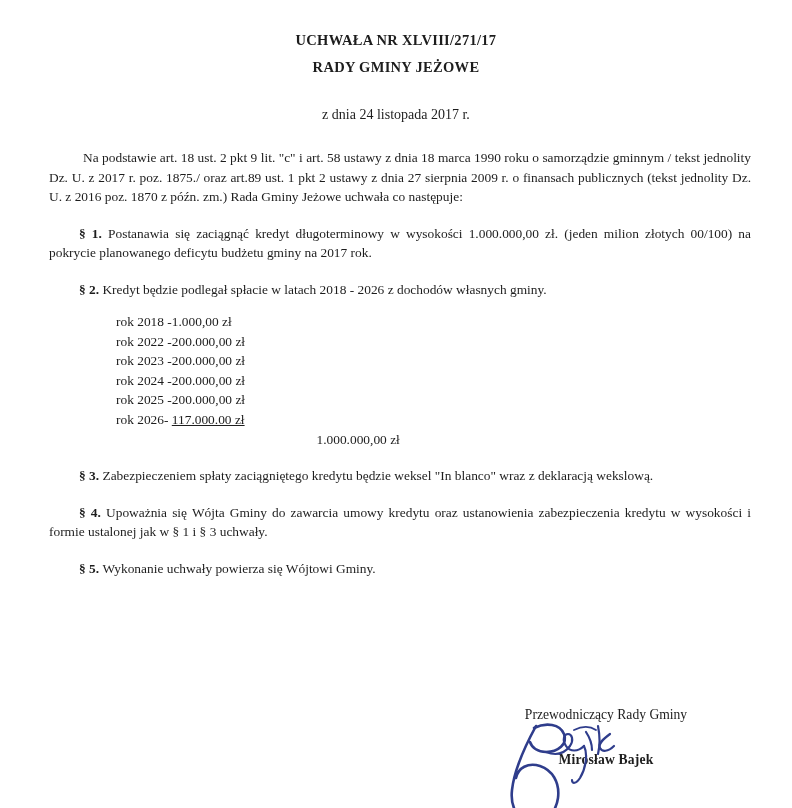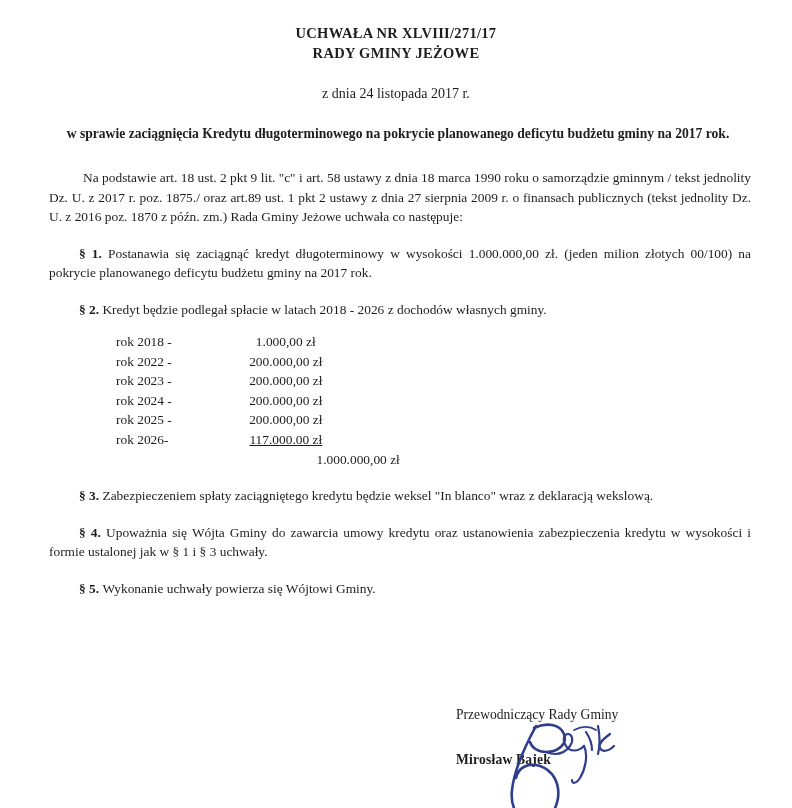--- a/index.html
+++ b/index.html
@@ -24,21 +24,21 @@
     padding: 0;
   }
 
   
   .doc-title {
     text-align: center;
     font-weight: bold;
     font-size: 14.5px;
     letter-spacing: .3px;
     line-height: 19px;
-    margin: 1px;
+    margin: 8px;
   }
   .title-line-1 { padding-top: 23px; }
   .title-line-2 { padding-top: 0px; }
 
   .doc-date {
     text-align: center;
     font-size: 14px;
     margin: 0;
     padding-top: 21px;
     line-height: 18px;
@@ -91,21 +91,21 @@
   .schedule td {
     padding: 0;
     vertical-align: baseline;
     white-space: nowrap;
   }
   .sched-year {
     padding-left: 76px !important;
     text-align: left;
   }
   .sched-amount {
-    text-align: center;
+    text-align: left;
     width: 228px;
   }
   .sched-amount.is-underlined {
     text-decoration: underline;
   }
   .sched-total td {
     text-align: right;
   }
   .sched-total .sched-amount {
     padding-right: 0;
@@ -113,20 +113,21 @@
   .sched-total .sched-spacer {
     
   }
 
   
   .signature-block {
     position: absolute;
     left: 456px;
     top: 706px;
     width: 300px;
+    text-align: center;
   }
   .sig-role {
     font-size: 13.6px;
     line-height: 18px;
     margin: 0;
     white-space: nowrap;
   }
   .sig-name {
     font-size: 13.6px;
     font-weight: bold;
@@ -154,21 +155,20 @@
 </head>
 <body>
 
 <div class="page">
 
   <h1 class="doc-title title-line-1">UCHWAŁA NR XLVIII/271/17</h1>
   <h1 class="doc-title title-line-2">RADY GMINY JEŻOWE</h1>
 
   <p class="doc-date">z dnia 24 listopada 2017 r.</p>
 
-  <h2 class="doc-subject">w sprawie zaciągnięcia Kredytu długoterminowego na pokrycie planowanego deficytu budżetu gminy na 2017 rok.</h2>
 
   <div class="body-wrap">
 
     <p class="para preamble">Na podstawie art. 18 ust. 2 pkt 9 lit. "c" i art. 58 ustawy z dnia 18 marca 1990 roku o samorządzie gminnym / tekst jednolity Dz. U.  z 2017 r.  poz. 1875./  oraz  art.89  ust. 1 pkt 2 ustawy  z dnia    27 sierpnia  2009 r. o finansach publicznych (tekst jednolity Dz. U. z 2016 poz. 1870 z późn. zm.)  Rada Gminy Jeżowe uchwała co następuje:</p>
 
     <p class="para section">
       <span class="sec-mark">§ 1.</span><span>&nbsp;</span><span>Postanawia się zaciągnąć kredyt długoterminowy w wysokości 1.000.000,00 zł. (jeden milion złotych 00/100) na pokrycie planowanego deficytu budżetu gminy na 2017 rok.</span>
     </p>
 
     <p class="para section">

